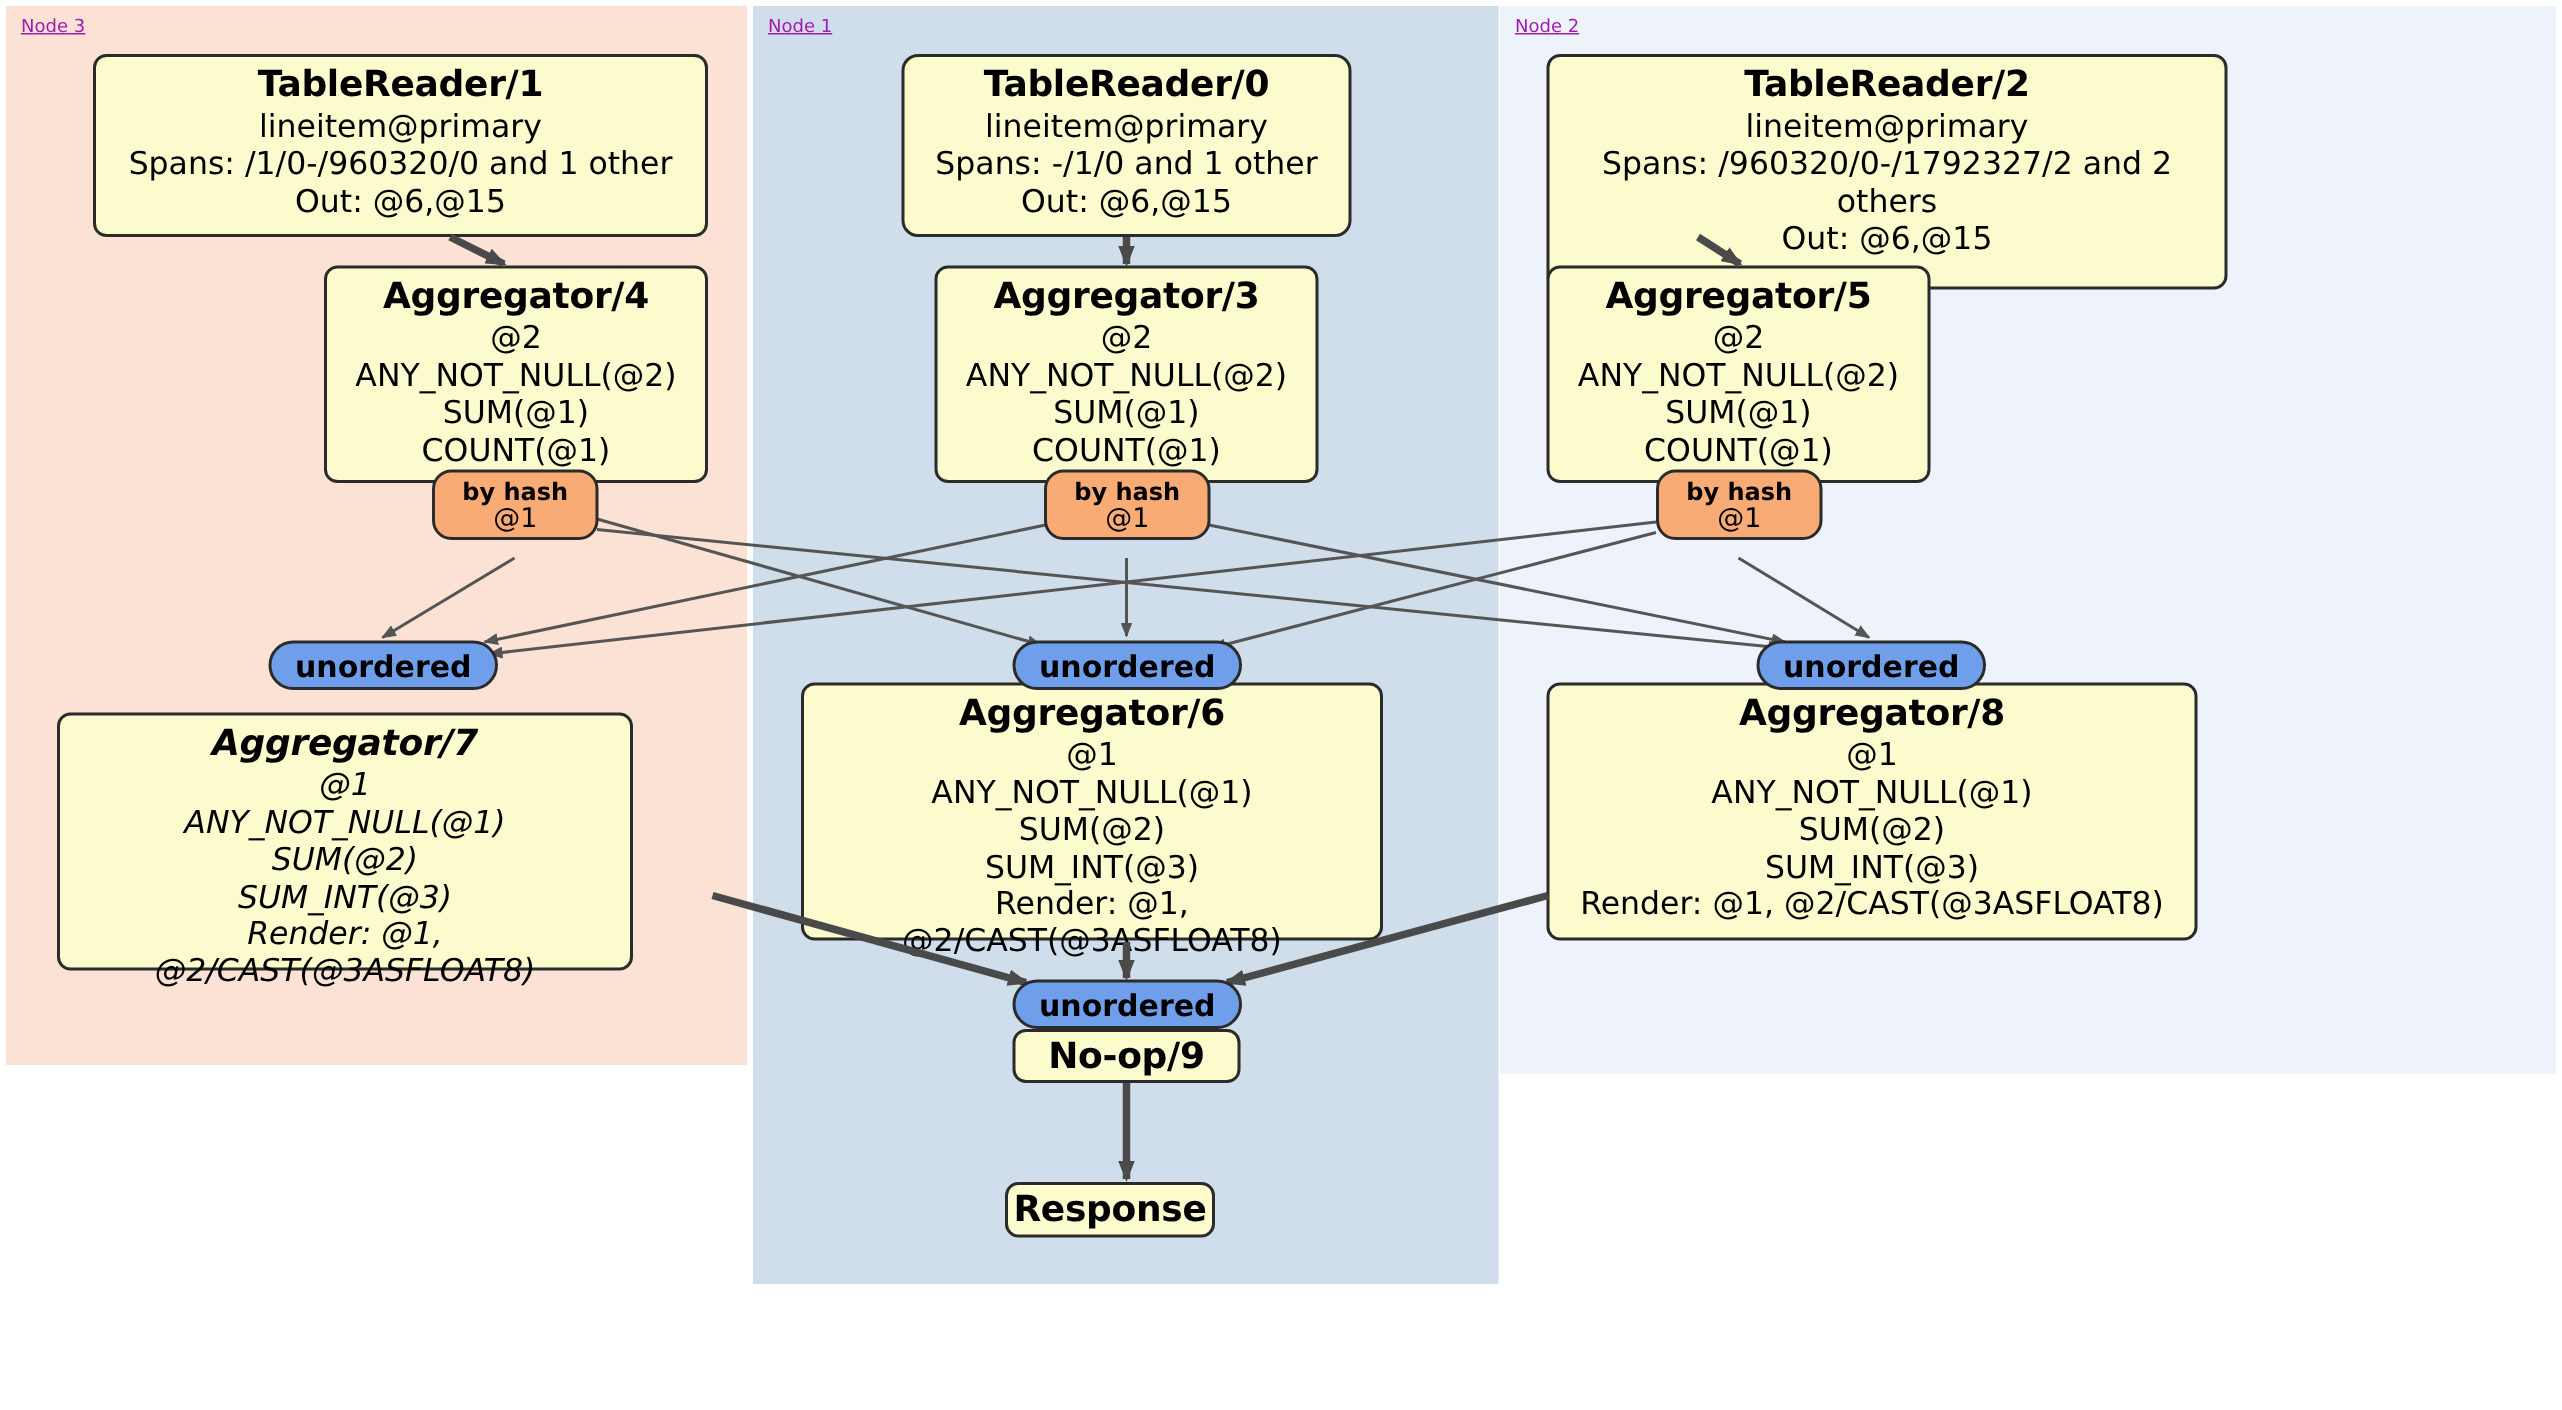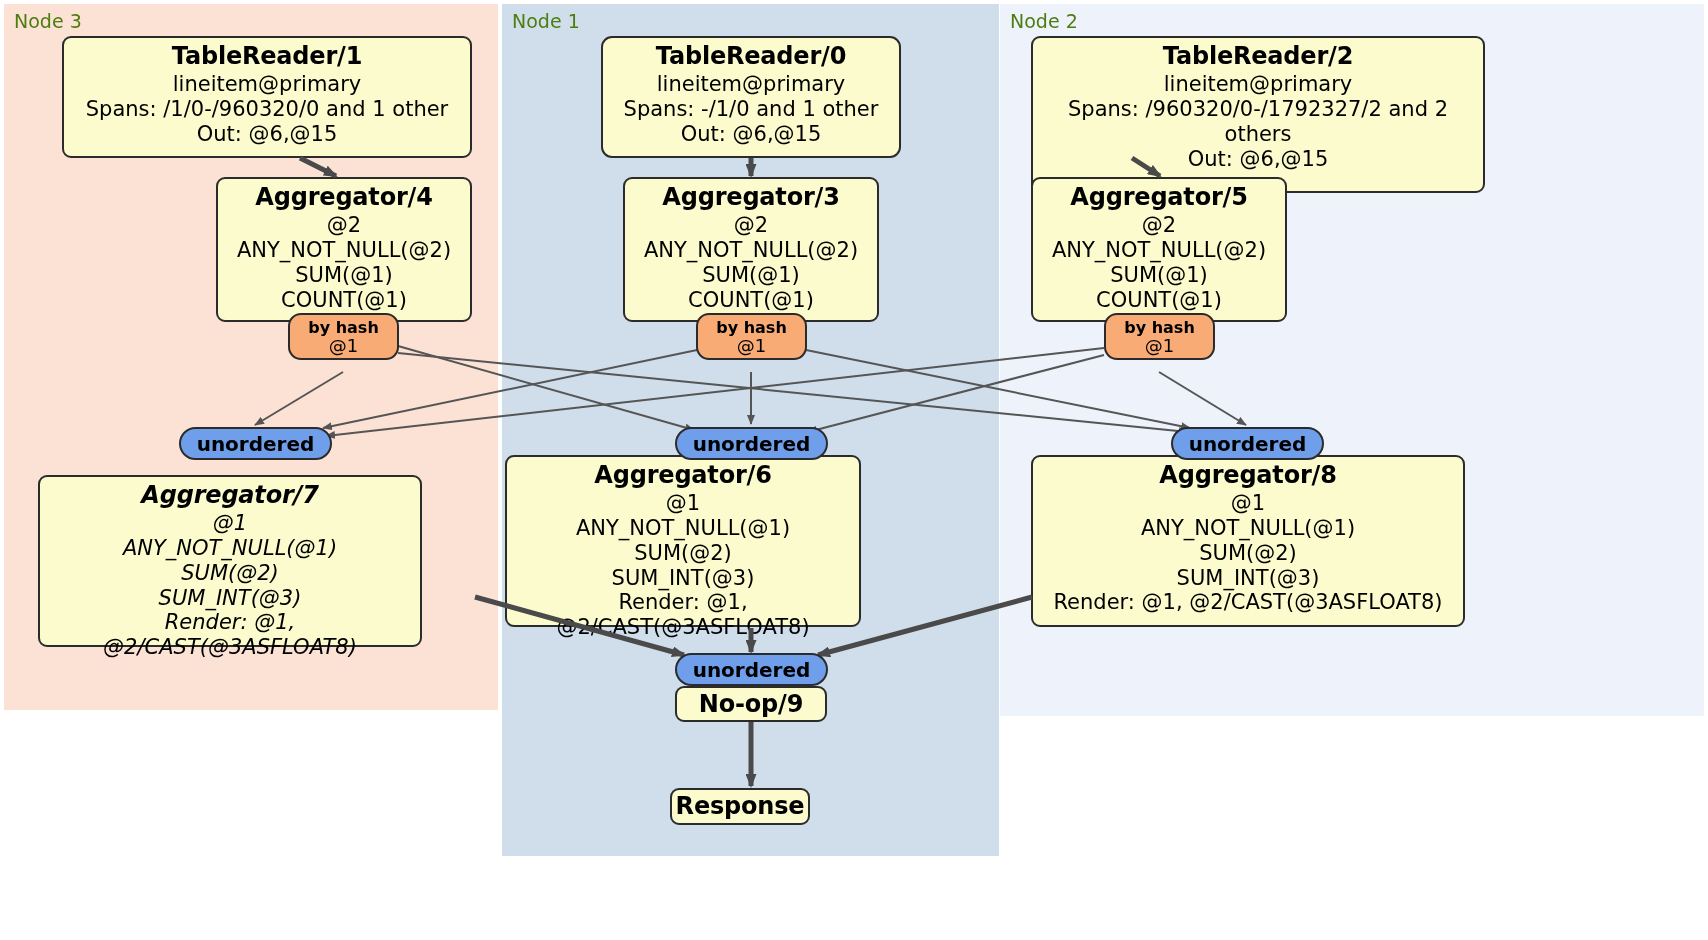--- a/index.html
+++ b/index.html
@@ -20,24 +20,25 @@
 
   
   .panel {
     position: absolute;
     box-sizing: border-box;
   }
   .panel-label {
     position: absolute;
     top: 6px;
     left: 10px;
-    font-size: 19px;
-    color: #4d7c0f;
+    font-size: 12px;
+    color: #a21caf;
     font-family: "DejaVu Sans", sans-serif;
     white-space: nowrap;
+    text-decoration: underline;
   }
 
   
   .proc {
     position: absolute;
     box-sizing: border-box;
     background: #fbfbcd;
     border: 2px solid #2b2b2b;
     border-radius: 9px;
     text-align: center;
@@ -209,21 +210,21 @@
   </div>
 
   <div class="proc" style="left:623px; top:177px; width:256px; height:145px;">
     <span class="title">Aggregator/3</span>
     <span class="ln">@2</span>
     <span class="ln">ANY_NOT_NULL(@2)</span>
     <span class="ln">SUM(@1)</span>
     <span class="ln">COUNT(@1)</span>
   </div>
 
-  <div class="proc" style="left:505px; top:455px; width:356px; height:172px;">
+  <div class="proc" style="left:534px; top:455px; width:388px; height:172px;">
     <span class="title">Aggregator/6</span>
     <span class="ln">@1</span>
     <span class="ln">ANY_NOT_NULL(@1)</span>
     <span class="ln">SUM(@2)</span>
     <span class="ln">SUM_INT(@3)</span>
     <span class="ln">Render: @1, @2/CAST(@3ASFLOAT8)</span>
   </div>
 
   <div class="proc compact" style="left:675px; top:686px; width:152px; height:36px;align-items:center;">
     <span class="title">No-op/9</span>

